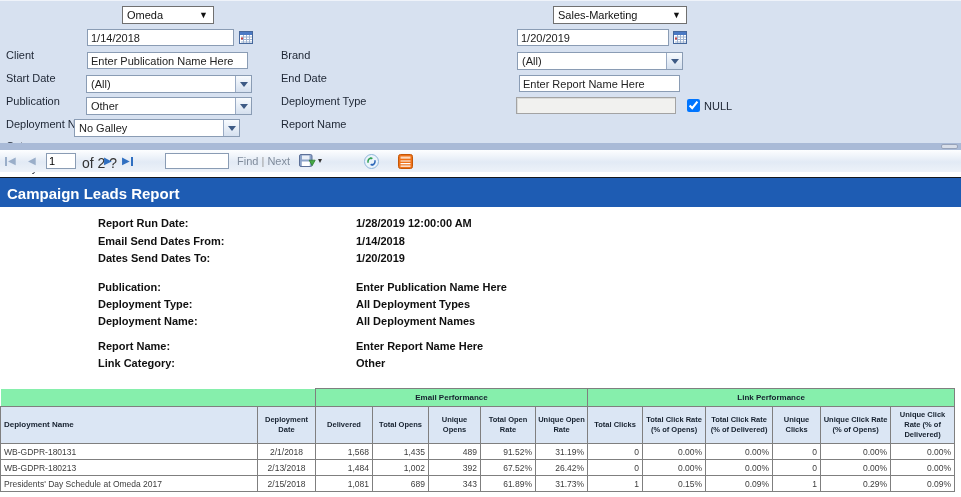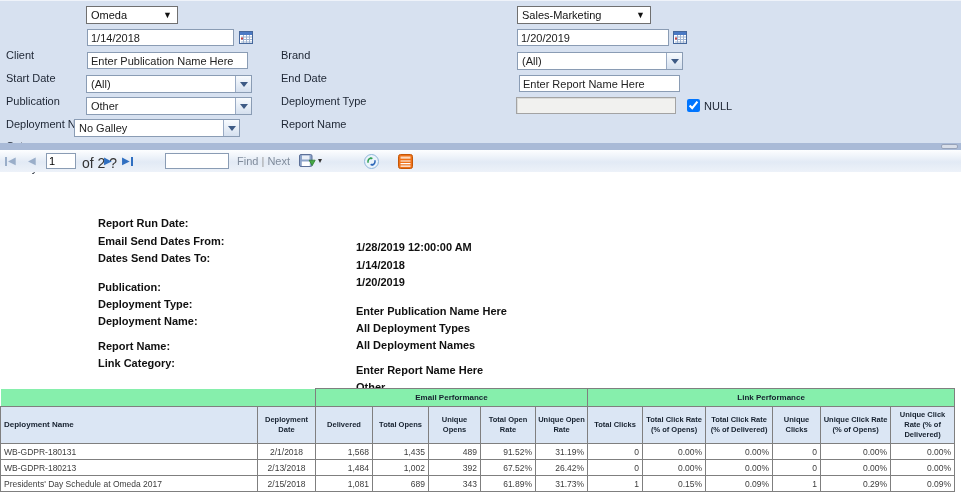--- a/index.html
+++ b/index.html
@@ -9,21 +9,21 @@
 
   
   .param-panel { position:absolute; left:0; top:0; width:961px; height:143px;
                  background:#D7E1F0; border-top:1px solid #EFF3FA; }
   .plabel { position:absolute; font-size:11px; color:#1d2533; white-space:nowrap;margin-top:40px; }
   .plabel.small { font-size:9.5px; }
   .tinput { position:absolute; height:17px; border:1px solid #8A9CB4; background:#fff;
             font-size:11px; color:#222; padding:0 3px; font-family:inherit; }
   .tinput.disabled { background:#F1F1EF; border:1px solid #A3A3A3;
                      box-shadow:inset 1px 1px 0 #DCDCDA; }
-  .dd { position:absolute; height:18px; background:#fff; border:1px solid #707070; cursor:default; }
+  .dd { position:absolute; height:18px; background:#fff; border:1px solid #707070; cursor:default;margin-left:36px; }
   .dd-text { position:absolute; left:4px; top:2px; font-size:11px; color:#111; }
   .dd-arrow { position:absolute; right:5px; top:3px; font-size:9px; color:#111; }
   .combo { position:absolute; height:18px; background:#fff; border:1px solid #8A9CB4; }
   .combo-text { position:absolute; left:4px; top:2px; font-size:11px; color:#222; }
   .combo-btn { position:absolute; right:0; top:0; width:16px; height:16px;
                background:linear-gradient(#F8FBFE,#D5E0EF); border-left:1px solid #9AABC4; }
   .combo-tri { position:absolute; left:4px; top:6px; width:0; height:0;
                border-left:4px solid transparent; border-right:4px solid transparent;
                border-top:5px solid #3D5A85; }
   .cal-btn { position:absolute; width:15px; height:15px; cursor:pointer; }
@@ -54,21 +54,21 @@
   .export-caret { position:absolute; left:318px; top:6px; font-size:8px; color:#333; cursor:pointer; }
 
   
   .banner { position:absolute; left:0; top:177px; width:961px; height:30px;
             background:#1E5CB3; border-top:1px solid #14171C; }
   .banner-title { position:absolute; left:7px; top:7px; color:#fff; font-size:15px; font-weight:bold; }
 
   
   .mlabel { position:absolute; left:98px; width:247px; text-align:left;
             font-size:11px; font-weight:bold; color:#101010; white-space:nowrap; }
-  .mvalue { position:absolute; left:356px; font-size:11px; font-weight:bold; color:#101010; white-space:nowrap;margin-top:24px; }
+  .mvalue { position:absolute; left:356px; font-size:11px; font-weight:bold; color:#101010; white-space:nowrap; }
 
   
   table.rpt { position:absolute; left:0; top:388px; width:954px;
               border-collapse:collapse; table-layout:fixed; }
   table.rpt td, table.rpt th { border:1px solid #7F7F7F; overflow:hidden; }
   tr.group td { height:18px; background:#86efac; font-size:8px; font-weight:bold;
                 text-align:center; color:#15202E; }
   td.spacer { border:none !important; background:#fff; }
   tr.cols th { height:37px; background:#DBE6F4; font-size:7.5px; font-weight:bold;
                color:#15202E; text-align:center; padding:1px 2px; line-height:1.35; }
@@ -204,20 +204,23 @@
     </span>
     <span class="tbi" style="left:398px">
       <svg width="15" height="15" viewBox="0 0 15 15">
         <rect x="0.5" y="0.5" width="14" height="14" rx="2" fill="#EE7118" stroke="#C45708"></rect>
         <rect x="2.5" y="2.5" width="10" height="2.2" fill="#FCD9BD"></rect>
         <path d="M2.5 7 H12.5 M2.5 9.7 H12.5 M2.5 12.2 H12.5" stroke="#FFFFFF" stroke-width="1.2"></path>
       </svg>
     </span>
   </div>
 
+  <div class="banner">
+    <span class="banner-title">Campaign Leads Report</span>
+  </div>
 
   <span class="mlabel" style="top:217px">Report Run Date:</span>
   <span class="mvalue" style="top:217px">1/28/2019 12:00:00 AM</span>
   <span class="mlabel" style="top:235px">Email Send Dates From:</span>
   <span class="mvalue" style="top:235px">1/14/2018</span>
   <span class="mlabel" style="top:252px">Dates Send Dates To:</span>
   <span class="mvalue" style="top:252px">1/20/2019</span>
   <span class="mlabel" style="top:281px">Publication:</span>
   <span class="mvalue" style="top:281px">Enter Publication Name Here</span>
   <span class="mlabel" style="top:298px">Deployment Type:</span>

